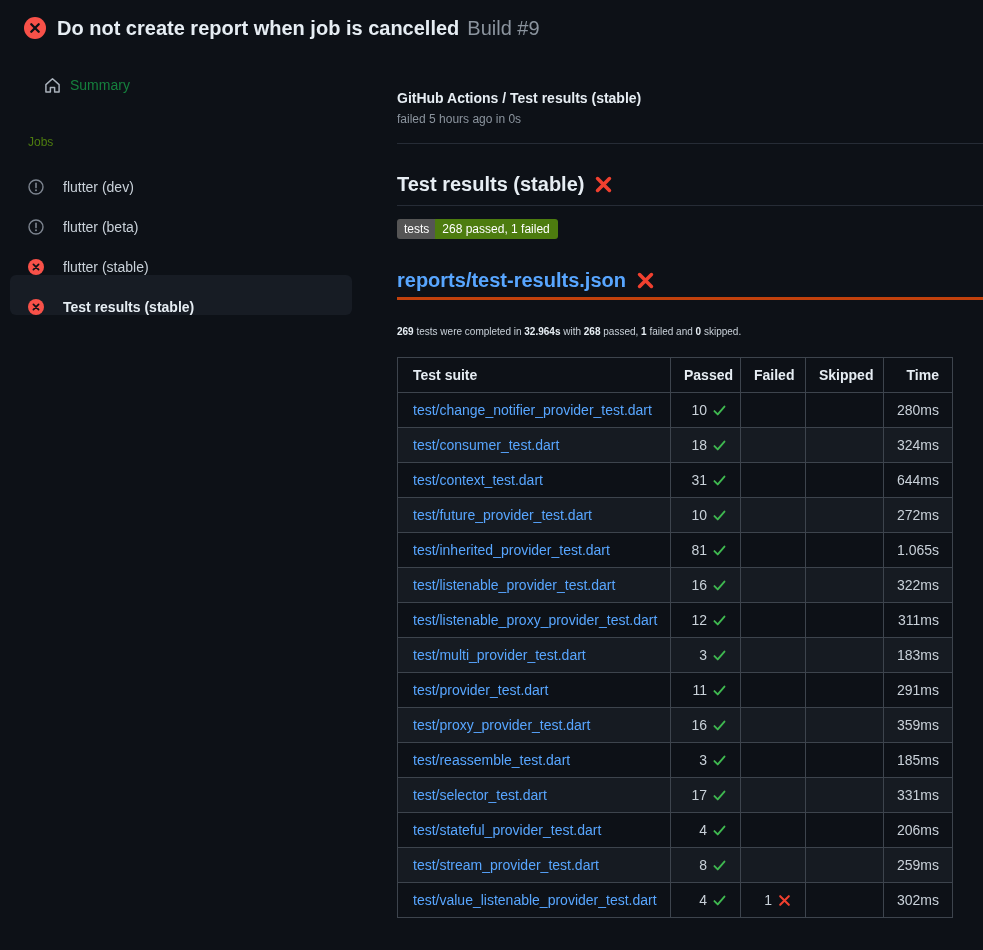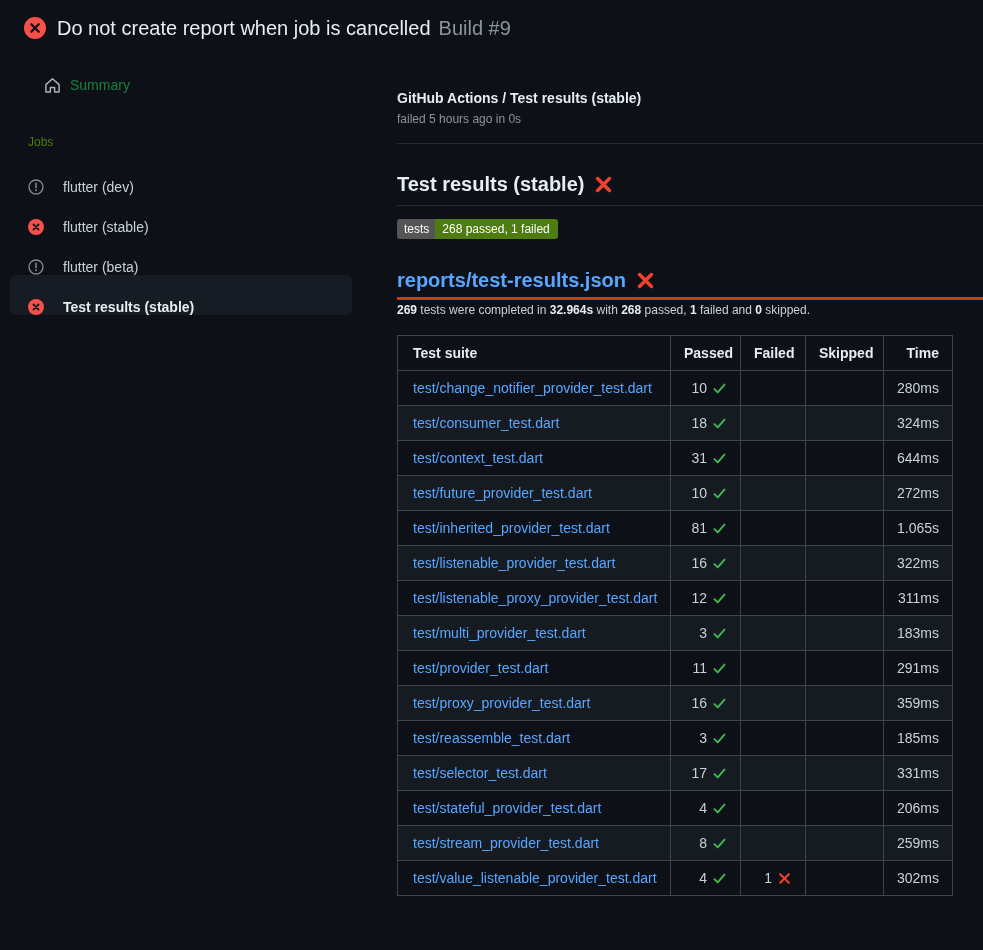--- a/index.html
+++ b/index.html
@@ -13,21 +13,21 @@
   
   .page-header {
     height: 56px;
     display: flex;
     align-items: center;
     padding-left: 24px;
   }
   .page-header .status-icon { width: 22px; height: 22px; flex: 0 0 auto; }
   .page-title {
     margin-left: 11px;
-    font-size: 20px; font-weight: 400; color: #e6edf3;
+    font-size: 20px; font-weight: 700; color: #e6edf3;
     white-space: nowrap;
   }
   .build-number { font-size: 20px; font-weight: 400; color: #8b949e; margin-left: 8px; }
 
   
   .layout { display: flex; align-items: flex-start; }
   .sidebar { width: 380px; flex: 0 0 auto; padding-top: 21px; }
   .main { flex: 1; padding: 32px 0 0 17px; min-width: 0; }
 
   
@@ -70,21 +70,21 @@
   .badge .badge-value { background: #4d7c0f; padding: 3px 8px 3px 7px; text-align: right; }
 
   h2.report-title {
     margin-top: 29px; padding-bottom: 5px;
     font-size: 20px; line-height: 24px; font-weight: 700;
     border-bottom: 3px solid #c2410c;
     display: flex; align-items: center; gap: 10px;
   }
   h2.report-title a { color: #58a6ff; text-decoration: none; }
 
-  .summary-text { font-size: 12px; line-height: 20px; color: #c9d1d9; }
+  .summary-text { margin-top: 22px; font-size: 10px; line-height: 20px; color: #c9d1d9; }
   .summary-text .strong { font-weight: 700; color: #e6edf3; }
 
   
   table.results {
     margin-top: 15px;
     border-collapse: collapse;
     table-layout: fixed;
     width: 555px;
     font-size: 14px;
   }
@@ -128,35 +128,35 @@
         <li class="job-item">
 
     <svg viewBox="0 0 16 16">
       <circle cx="8" cy="8" r="7" fill="none" stroke="#7d8590" stroke-width="1.4"></circle>
       <path d="M8 4.4 L8 8.6" stroke="#7d8590" stroke-width="1.6" stroke-linecap="round"></path>
       <circle cx="8" cy="11.2" r="1" fill="#7d8590"></circle>
     </svg>
     <span>flutter (dev)</span>
   </li>
         <li class="job-item">
-    <svg viewBox="0 0 16 16">
-      <circle cx="8" cy="8" r="8" fill="#f85149"></circle>
-      <path d="M5.4 5.4 L10.6 10.6 M10.6 5.4 L5.4 10.6" stroke="#0d1117" stroke-width="1.7" stroke-linecap="round" fill="none"></path>
-    </svg>
-
-    <span>flutter (stable)</span>
-  </li>
-        <li class="job-item">
 
     <svg viewBox="0 0 16 16">
       <circle cx="8" cy="8" r="7" fill="none" stroke="#7d8590" stroke-width="1.4"></circle>
       <path d="M8 4.4 L8 8.6" stroke="#7d8590" stroke-width="1.6" stroke-linecap="round"></path>
       <circle cx="8" cy="11.2" r="1" fill="#7d8590"></circle>
     </svg>
     <span>flutter (beta)</span>
+  </li>
+        <li class="job-item">
+    <svg viewBox="0 0 16 16">
+      <circle cx="8" cy="8" r="8" fill="#f85149"></circle>
+      <path d="M5.4 5.4 L10.6 10.6 M10.6 5.4 L5.4 10.6" stroke="#0d1117" stroke-width="1.7" stroke-linecap="round" fill="none"></path>
+    </svg>
+
+    <span>flutter (stable)</span>
   </li>
         <li class="job-item selected">
     <svg viewBox="0 0 16 16">
       <circle cx="8" cy="8" r="8" fill="#f85149"></circle>
       <path d="M5.4 5.4 L10.6 10.6 M10.6 5.4 L5.4 10.6" stroke="#0d1117" stroke-width="1.7" stroke-linecap="round" fill="none"></path>
     </svg>
 
     <span>Test results (stable)</span>
   </li>
       </ul>

